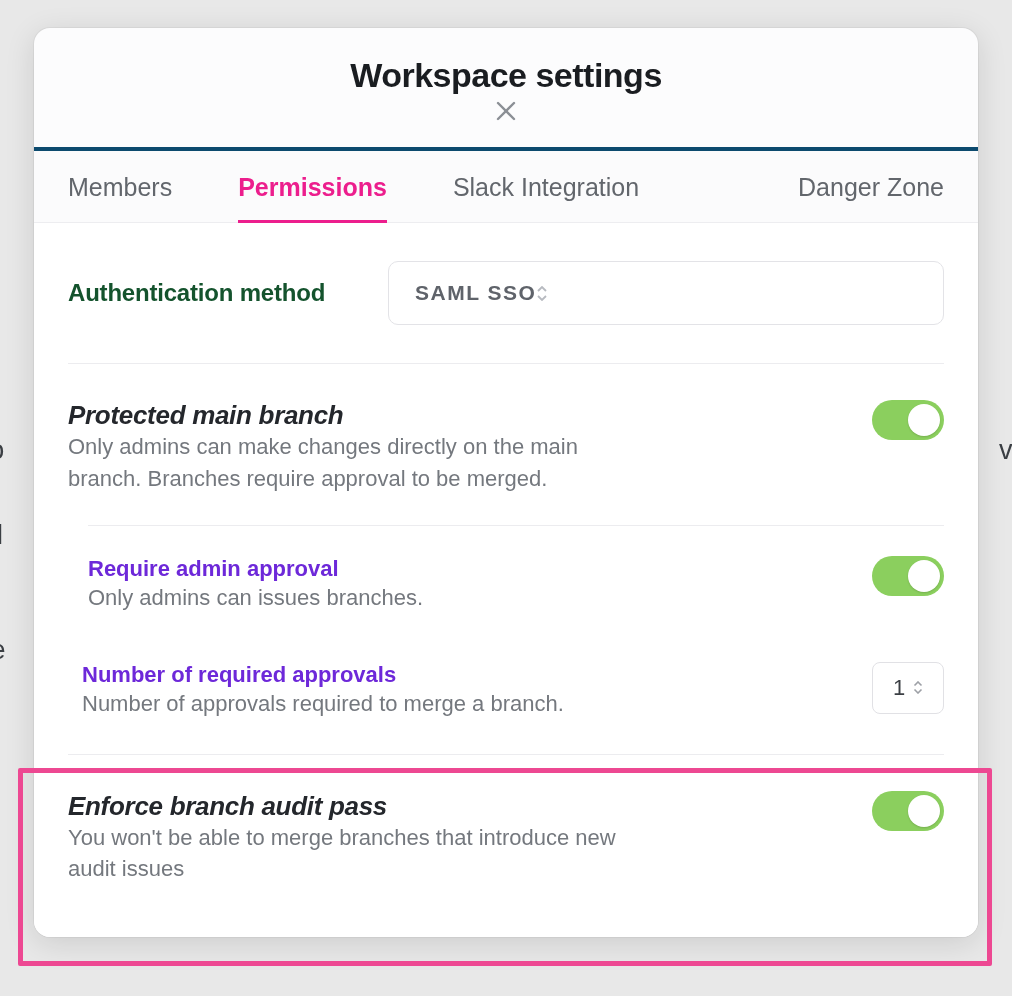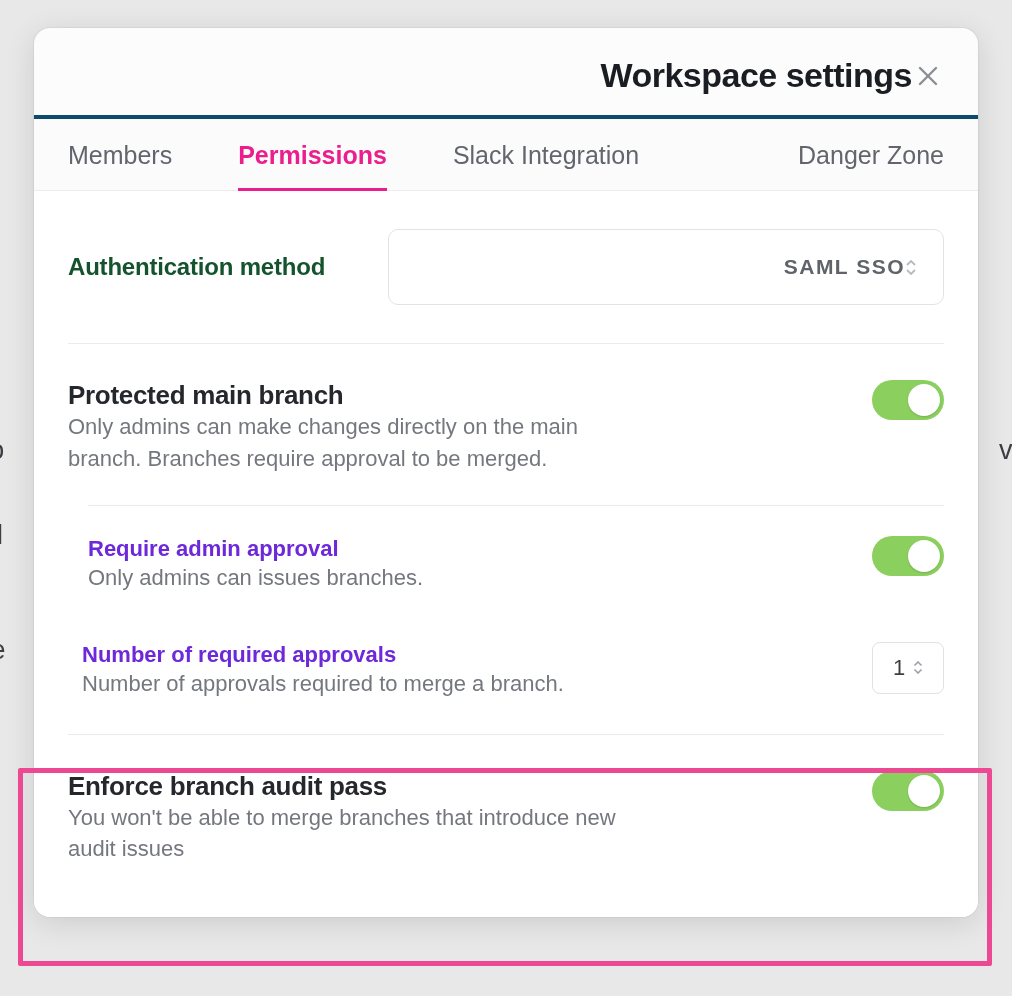--- a/index.html
+++ b/index.html
@@ -29,22 +29,23 @@
     left: 34px;
     width: 944px;
     background: #fcfcfd;
     border-radius: 16px;
     box-shadow: 0 6px 30px rgba(0,0,0,0.12), 0 0 0 1px rgba(0,0,0,0.04);
     overflow: visible;
   }
   .modal-header {
     display:flex;
     align-items:center;
-    justify-content: flex-end;
+    justify-content: flex-start;
     padding: 28px 34px 20px 34px;
+    flex-direction: column;
   }
   .modal-title {
     font-size: 34px;
     font-weight: 800;
     color: #1a1d21;
     letter-spacing: -0.5px;
   }
   .close-btn {
     width: 32px; height:32px;
     display:flex; align-items:center; justify-content:center;
@@ -101,42 +102,43 @@
     font-size: 24px;
     font-weight: 800;
     color:#14532d;
     letter-spacing:-0.2px;
   }
   .label-mid {
     font-size: 26px;
     font-weight: 800;
     color:#24272c;
     letter-spacing:-0.3px;
+    font-style:italic;
   }
   .label-sub {
     font-size: 22px;
     font-weight:700;
     color:#6d28d9;
   }
   .desc {
     font-size: 22px;
     color:#74787e;
     line-height:1.45;
     font-weight:400;
     max-width: 560px;
   }
 
   .select {
     flex:1;
     border:1px solid #e3e3e7;
     border-radius:10px;
-    height: 76px;
-    display:flex;
-    align-items:center;
-    justify-content:flex-end;
+    height: 64px;
+    display:flex;
+    align-items:center;
+    justify-content:flex-start;
     padding: 0 26px;
     background:#fff;
     cursor:pointer;
     max-width: 556px;
   }
   .select-value {
     font-size:21px;
     font-weight:700;
     color:#5f636a;
     letter-spacing:1.5px;

